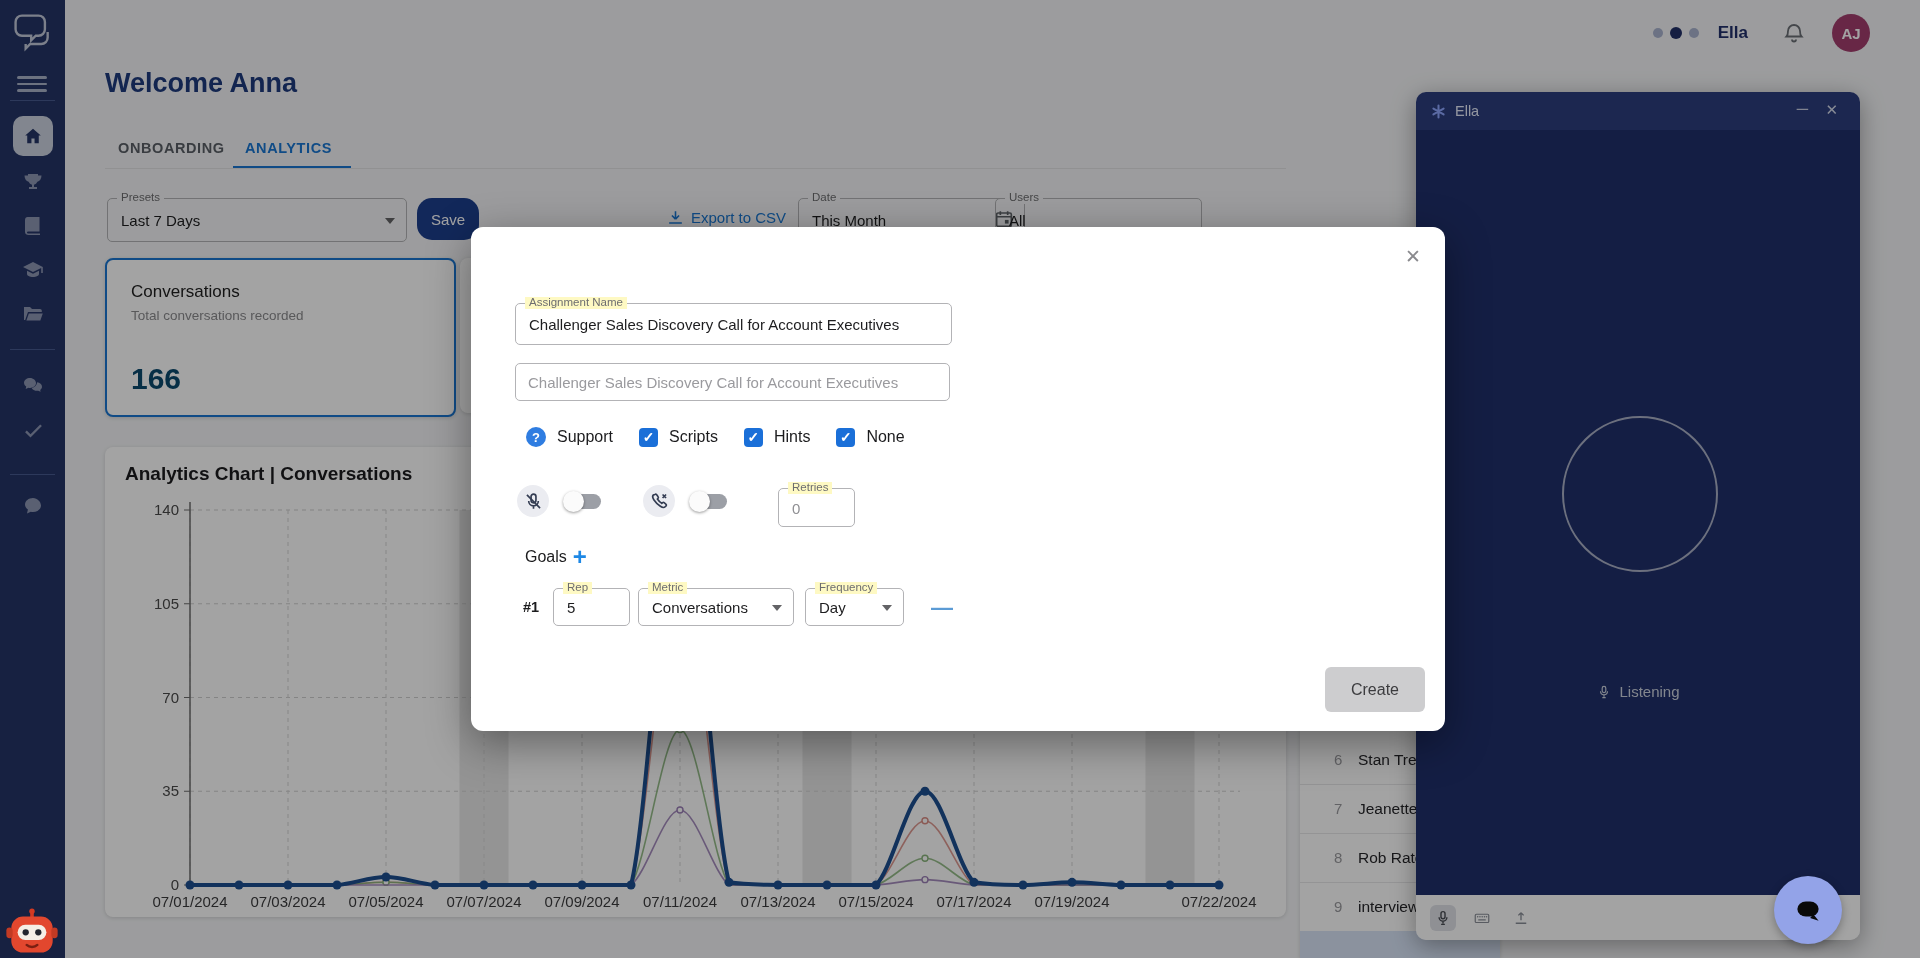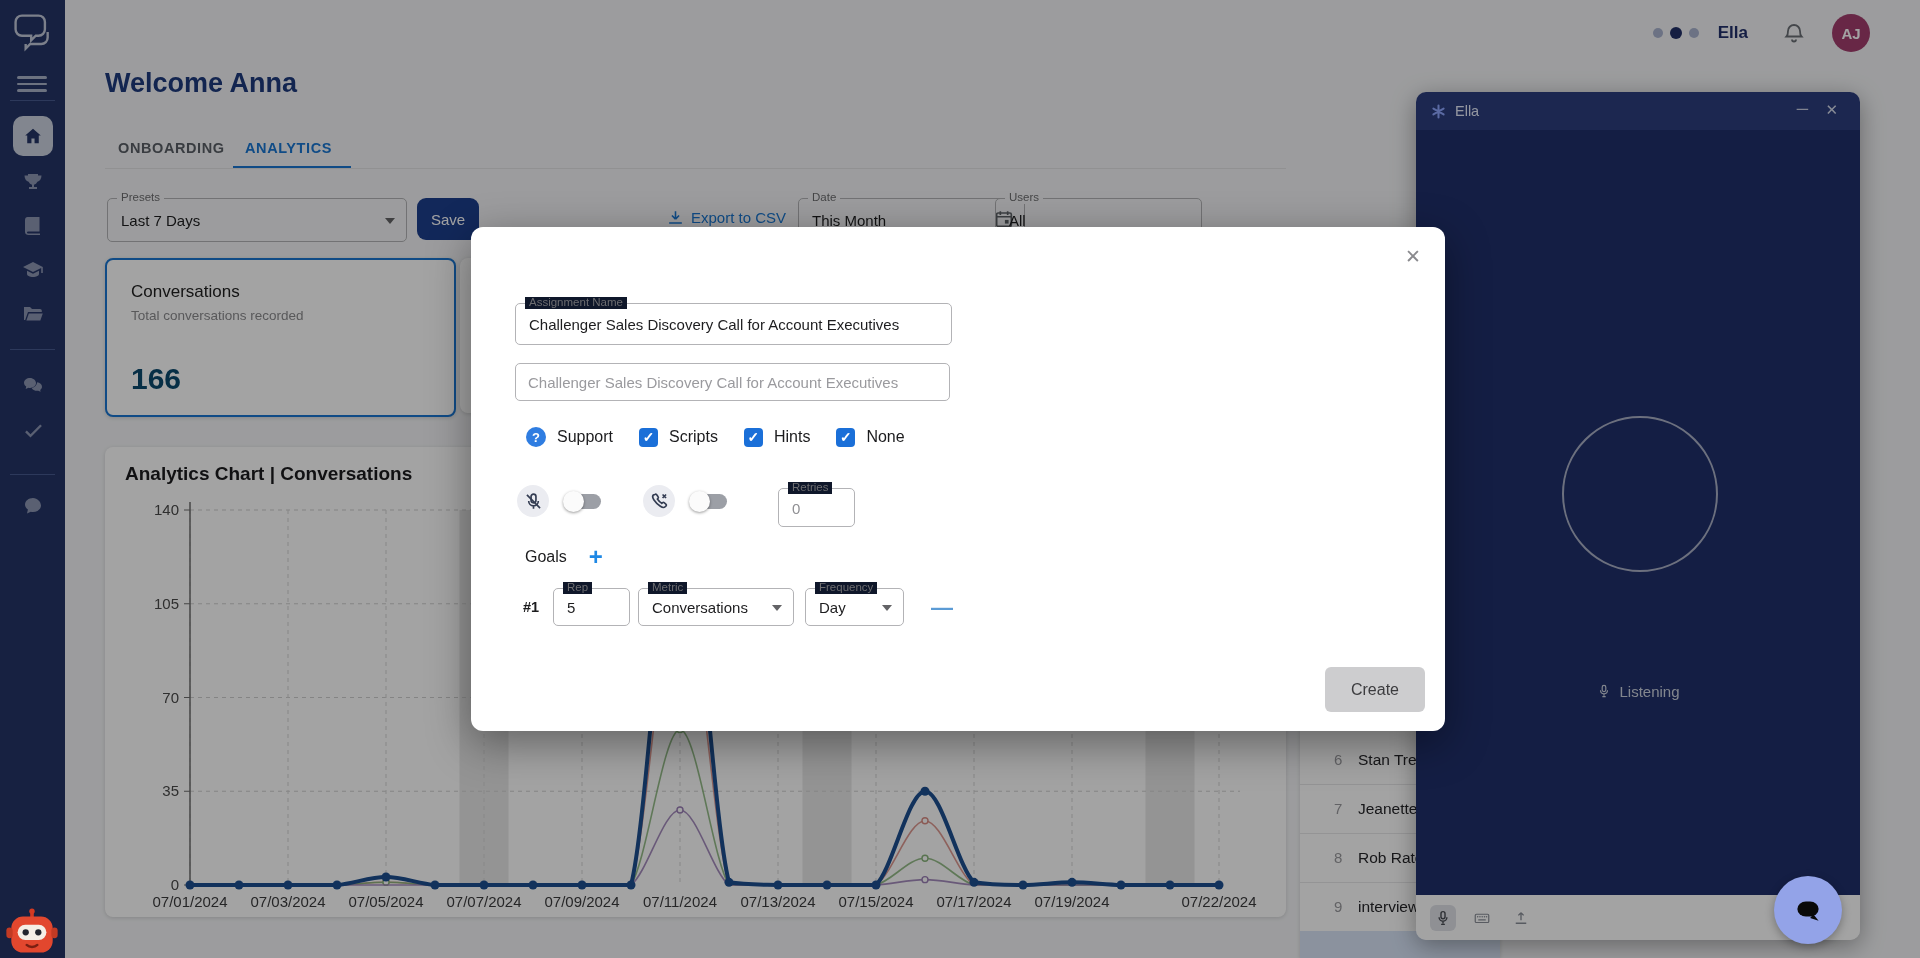--- a/index.html
+++ b/index.html
@@ -26,27 +26,27 @@
   
   #page-title{left:105px;top:68px;font-size:27px;font-weight:bold;color:#1e3a7d;z-index:1}
   .tab{position:absolute;top:140px;font-size:14.5px;font-weight:bold;letter-spacing:.6px;z-index:1}
   #tab-onboarding{left:118px;color:#5a5f66}
   #tab-analytics{left:245px;color:#1976d2}
   #tab-underline{left:233px;top:166px;width:118px;height:3px;background:#1976d2;z-index:1}
   #tab-divider{left:105px;top:168px;width:1181px;height:1px;background:#e3e3e5;z-index:1}
   
   .fld{position:absolute;border:1px solid #b3b3b6;border-radius:5px;z-index:1}
   .fld .lbl{position:absolute;top:-7px;left:9px;font-size:11.5px;color:#6d6d70;background:#f4f5f7;padding:0 4px;line-height:1;white-space:nowrap}
-  .fld.onwhite .lbl{background:#0f172a}
+  .fld.onwhite .lbl{background:#fef9c3}
   .fld .val{position:absolute;left:13px;top:50%;transform:translateY(-50%);font-size:15px;color:#1d1d1f;white-space:nowrap}
   .fld .val.muted{color:#8f8f93}
   .caret{position:absolute;right:11px;top:50%;margin-top:-2px;width:0;height:0;
          border-left:5px solid transparent;border-right:5px solid transparent;border-top:6px solid #636366}
   #fld-presets{left:107px;top:198px;width:298px;height:42px}
-  #save-btn{left:417px;top:198px;width:62px;height:42px;background:#1d3f8e;color:#fff;border:none;border-radius:9px;
+  #save-btn{left:417px;top:198px;width:62px;height:42px;background:#1d3f8e;color:#fff;border:none;border-radius:15px;
             font-size:15px;font-family:inherit;z-index:1;position:absolute}
   #export-link{left:666px;top:208px;display:flex;align-items:center;gap:6px;color:#1976d2;font-size:15px;z-index:1;cursor:pointer}
   #export-link svg{width:19px;height:19px}
   #fld-date{left:798px;top:198px;width:225px;height:42px}
   #fld-date svg{position:absolute;right:9px;top:9px;width:22px;height:22px}
   #fld-users{left:995px;top:198px;width:205px;height:42px}
   
   .card{position:absolute;background:#fff;border-radius:8px;box-shadow:0 1px 4px rgba(0,0,0,.14);z-index:1}
   #stat-card{left:105px;top:258px;width:347px;height:155px;border:2px solid #1976d2}
   #stat-card .t{position:absolute;left:24px;top:22px;font-size:17px;color:#222}
@@ -77,39 +77,39 @@
   .cb{width:19px;height:19px;border-radius:4px;background:#1a6fd8;color:#fff;font-size:14px;font-weight:bold;
       display:flex;align-items:center;justify-content:center;line-height:1}
   .help-badge{width:20px;height:20px;border-radius:50%;background:#2f7de1;color:#fff;font-size:13px;font-weight:bold;
       display:flex;align-items:center;justify-content:center}
   .tgl-row{position:absolute;left:46px;top:258px;display:flex;align-items:center}
   .icon-chip{width:32px;height:32px;border-radius:50%;background:#ebecf1;display:flex;align-items:center;justify-content:center}
   .icon-chip svg{width:21px;height:21px}
   .switch{width:36px;height:15px;background:#9c9fa6;border-radius:8px;position:relative;margin:0 0 0 16px}
   .switch .knob{position:absolute;left:-2px;top:-3px;width:21px;height:21px;border-radius:50%;background:#fbfbfb;
                 box-shadow:0 1px 3px rgba(0,0,0,.4)}
-  #goals-row{position:absolute;left:54px;top:318px;display:flex;align-items:center;gap:22px}
+  #goals-row{position:absolute;left:54px;top:318px;display:flex;align-items:center;gap:6px}
   #goals-label{font-size:16px;color:#1c1c1e}
   #goals-add{color:#1e88e5;font-size:24px;font-weight:bold;line-height:1;cursor:pointer}
   #goal-num{position:absolute;left:52px;top:372px;font-size:14.5px;font-weight:bold;color:#1c1c1e}
   #goal-remove{position:absolute;left:460px;top:368px;color:#5b9bd5;font-size:22px;font-weight:bold;cursor:pointer}
   #create-btn{position:absolute;left:854px;top:440px;width:100px;height:45px;background:#cdcdcf;border:none;border-radius:6px;
               font-size:16px;color:#3c3c3f;font-family:inherit}
   
   #ella-panel{left:1416px;top:92px;width:444px;height:848px;z-index:10;border-radius:10px;overflow:hidden;
               box-shadow:0 6px 24px rgba(0,0,0,.35)}
   #ella-header{position:absolute;left:0;top:0;width:100%;height:38px;background:#2c3d7e;display:flex;align-items:center}
   #ella-header svg{width:17px;height:17px;margin:0 8px 0 14px}
   #ella-title{color:#e6ebfa;font-size:14.5px}
   #ella-min{position:absolute;right:52px;top:8px;color:#d4daea;font-size:16px;cursor:pointer}
   #ella-close{position:absolute;right:22px;top:9px;color:#d4daea;font-size:15px;cursor:pointer}
   #ella-body{position:absolute;left:0;top:38px;width:100%;height:765px;background:#20306b}
   #listen-circle{position:absolute;left:146px;top:286px;width:152px;height:152px;border-radius:50%;
                  border:2px solid rgba(255,255,255,.62)}
-  #listen-row{position:absolute;left:0;top:553px;width:100%;display:flex;align-items:flex-start;justify-content:center;gap:7px}
+  #listen-row{position:absolute;left:0;top:553px;width:100%;display:flex;align-items:flex-end;justify-content:center;gap:7px}
   #listen-row svg{width:16px;height:16px}
   #listen-label{color:#ccd2de;font-size:15px}
   #ella-footer{position:absolute;left:0;top:803px;width:100%;height:45px;background:#fff;display:flex;align-items:center;gap:13px;padding-left:14px;box-sizing:border-box}
   .foot-btn{width:26px;height:26px;border-radius:6px;display:flex;align-items:center;justify-content:center}
   .foot-btn.active{background:#e0e2e8}
   .foot-btn svg{width:18px;height:18px}
   
   #fab{left:1774px;top:876px;width:68px;height:68px;border-radius:50%;background:#93a3e8;z-index:70;
        display:flex;align-items:center;justify-content:center;box-shadow:0 3px 10px rgba(0,0,0,.3)}
   #fab svg{width:34px;height:34px}

